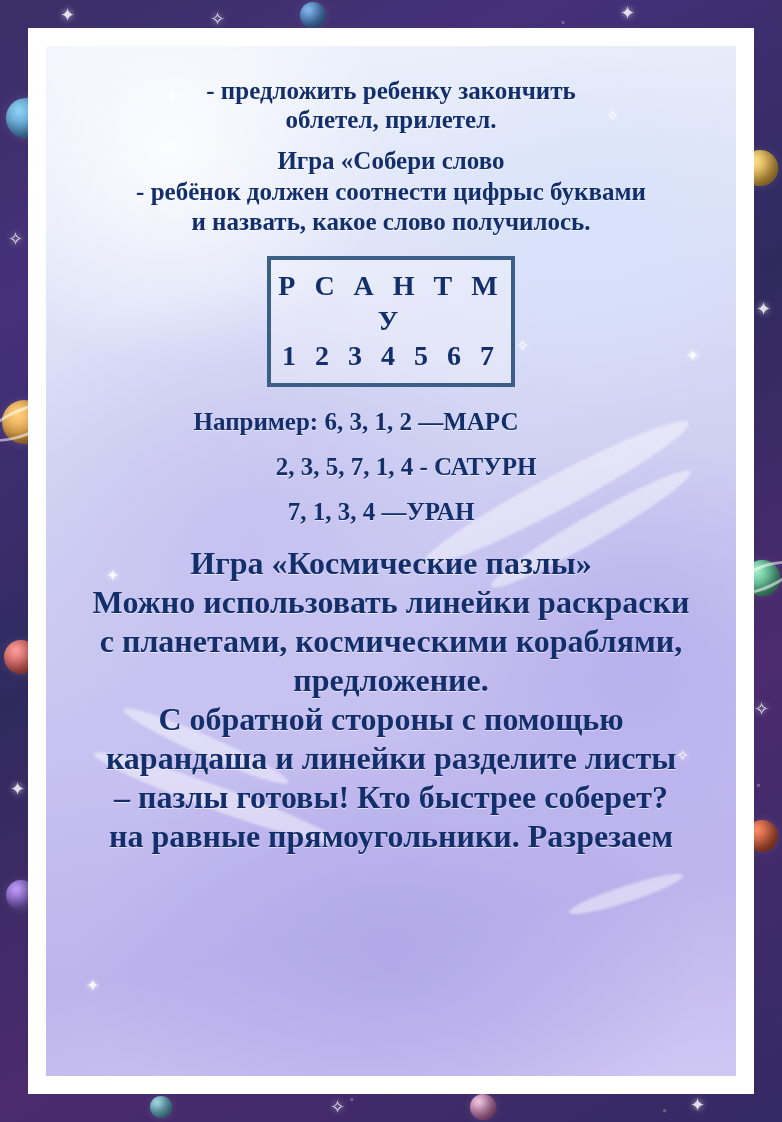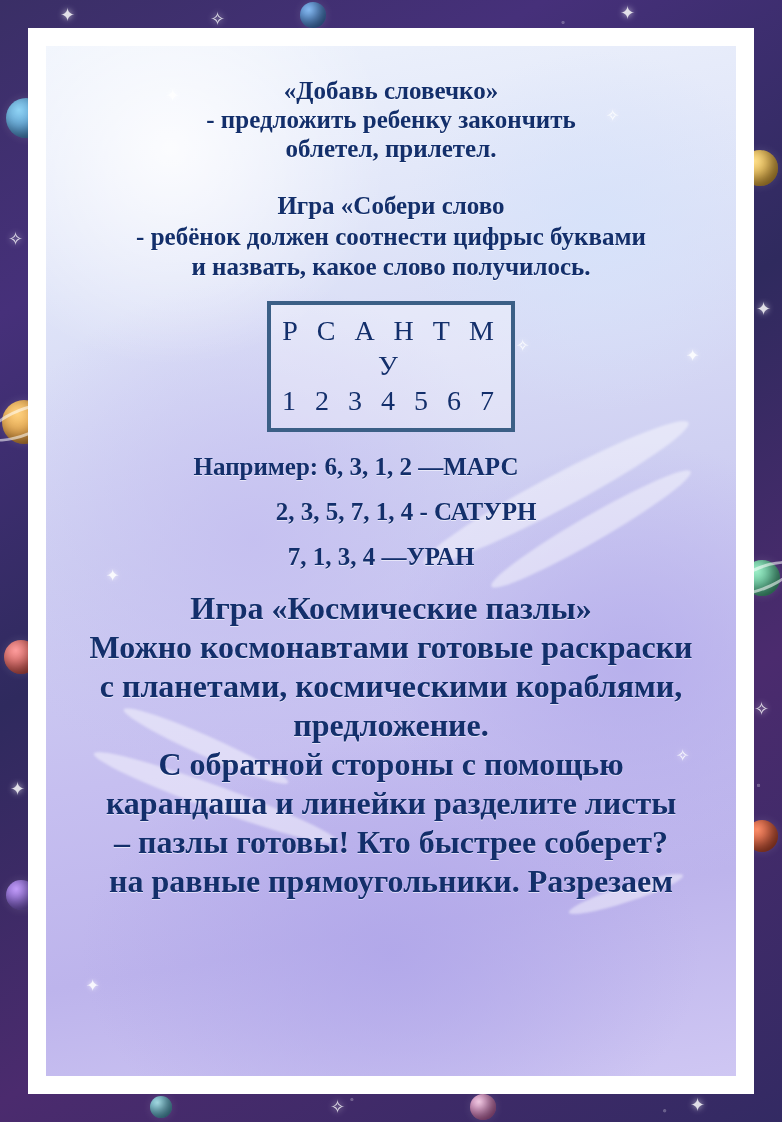--- a/index.html
+++ b/index.html
@@ -130,36 +130,36 @@
   .qlist {
     font-size: 25px;
     line-height: 1.30;
     margin-top: 10px;
   }
   .qlist .line { margin: 0; }
 
   .block-2 {
     font-size: 25px;
     line-height: 1.22;
-    margin-top: 28px;
+    margin-top: 12px;
   }
   .block-2 .line { margin: 0; }
 
   
   .codebox {
     margin: 18px auto 0 auto;
     width: 248px;
     border: 4px solid #3b5f86;
     background: rgba(255,255,255,0.30);
     padding: 8px 6px 10px 6px;
     box-sizing: border-box;
   }
   .codebox .row {
     color: #132f6b;
-    font-weight: normal;
+    font-weight: bold;
     font-size: 28px;
     letter-spacing: 6px;
     line-height: 1.25;
   }
 
   .examples {
     margin-top: 22px;
     font-size: 25px;
     line-height: 1.0;
     text-align: center;
@@ -221,21 +221,20 @@
       <span class="sparkle" style="left:560px; top:60px;">✧</span>
       <span class="sparkle" style="left:640px; top:300px;">✦</span>
       <span class="sparkle" style="left:470px; top:290px;">✧</span>
       <span class="sparkle" style="left:60px; top:520px;">✦</span>
       <span class="sparkle" style="left:630px; top:700px;">✧</span>
       <span class="sparkle" style="left:40px; top:930px;">✦</span>
 
       <div class="content">
 
         <div class="txt block-1">
-          <p class="line">«Добавь словечко»</p>
           <p class="line">- предложить ребенку закончить</p>
           <p class="line">облетел, прилетел.</p>
         </div>
 
 
         <div class="txt block-2">
           <p class="line">Игра «Собери слово</p>
           <p class="line">- ребёнок должен соотнести цифрыс буквами</p>
           <p class="line">и назвать, какое слово получилось.</p>
         </div>
@@ -246,21 +245,21 @@
         </div>
 
         <div class="txt examples">
           <p class="ex ex-1">Например: 6, 3, 1, 2 —МАРС</p>
           <p class="ex ex-2">2, 3, 5, 7, 1, 4 - САТУРН</p>
           <p class="ex ex-3">7, 1, 3, 4 —УРАН</p>
         </div>
 
         <div class="txt block-3">
           <p class="line">Игра «Космические пазлы»</p>
-          <p class="line">Можно космонавтами готовые раскраски</p>
+          <p class="line">Можно использовать линейки раскраски</p>
           <p class="line">с планетами, космическими кораблями,</p>
           <p class="line">предложение.</p>
           <p class="line">С обратной стороны с помощью</p>
           <p class="line">карандаша и линейки разделите листы</p>
           <p class="line">– пазлы готовы! Кто быстрее соберет?</p>
           <p class="line">на равные прямоугольники. Разрезаем</p>
         </div>
 
       </div>
     </div>

